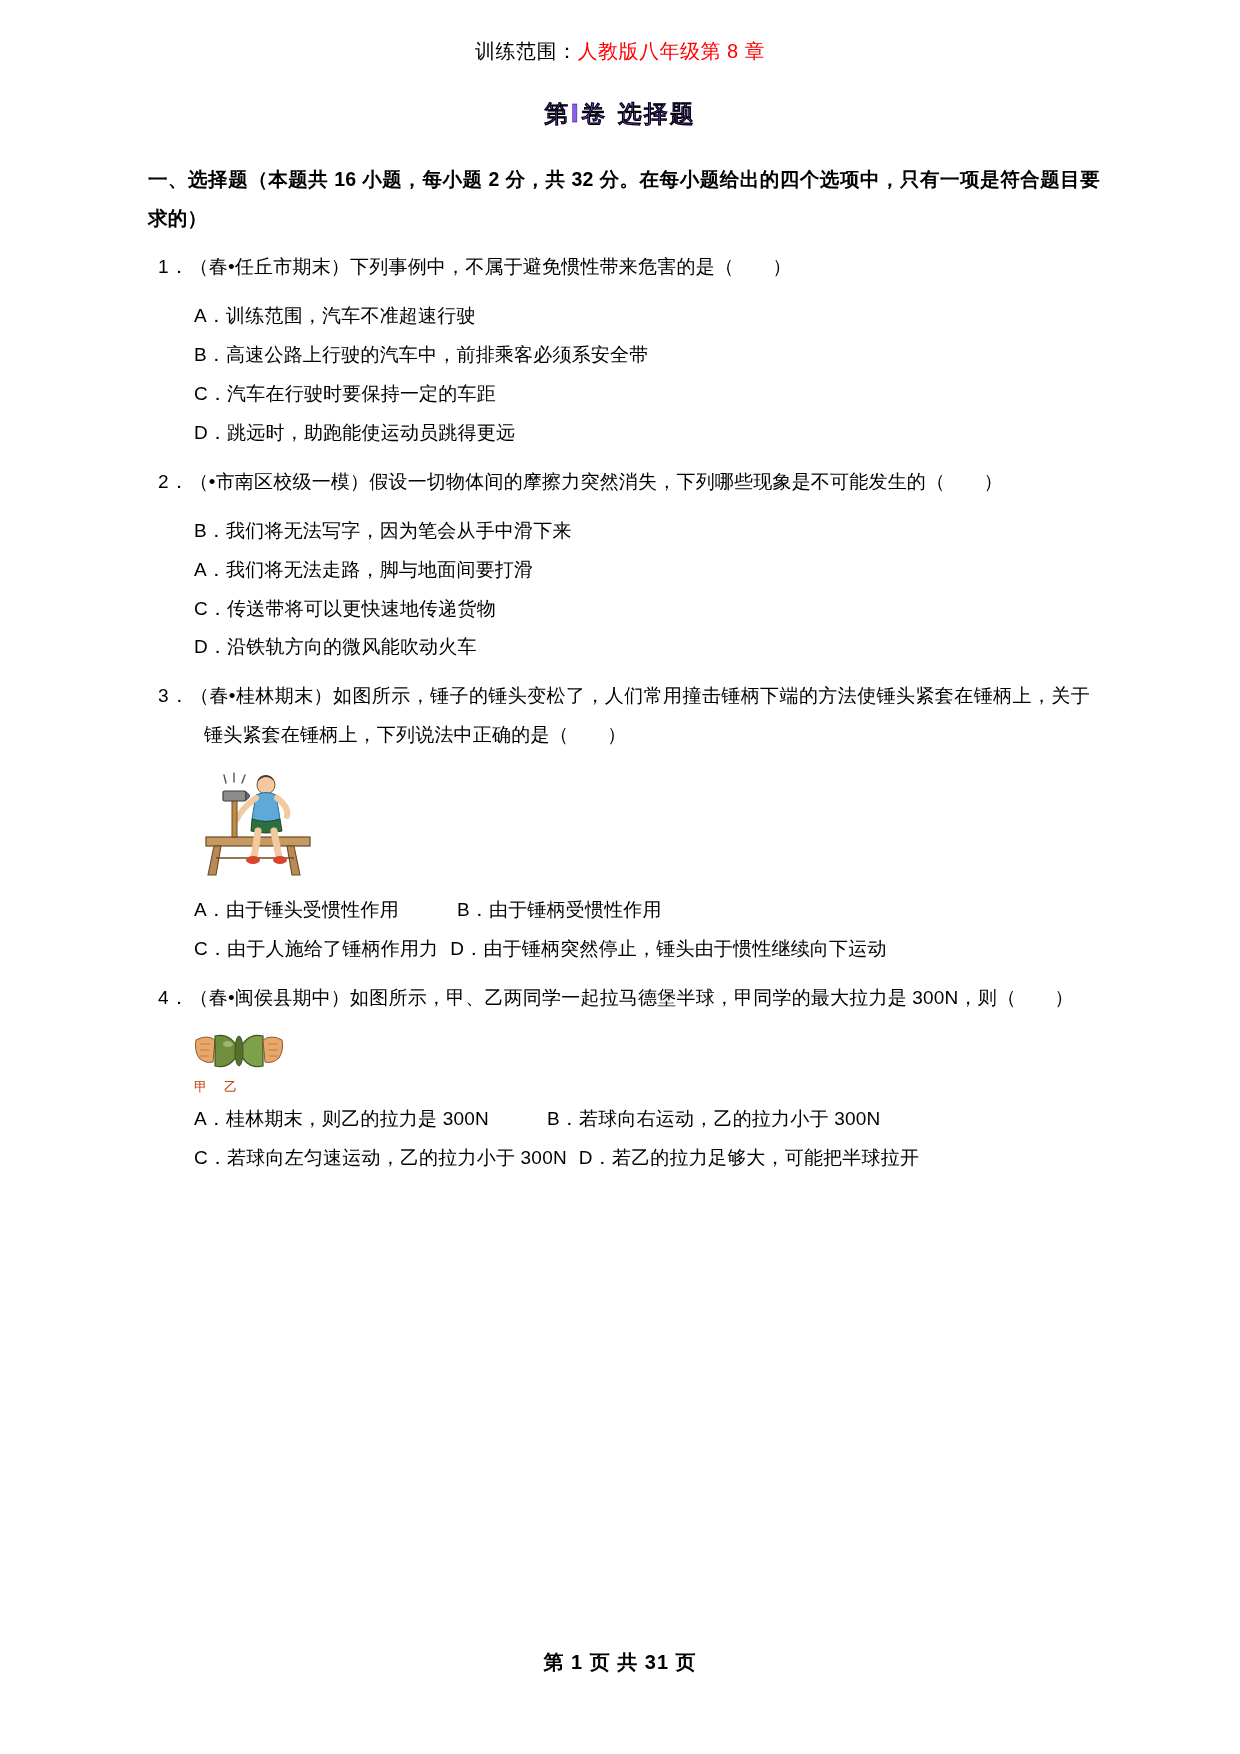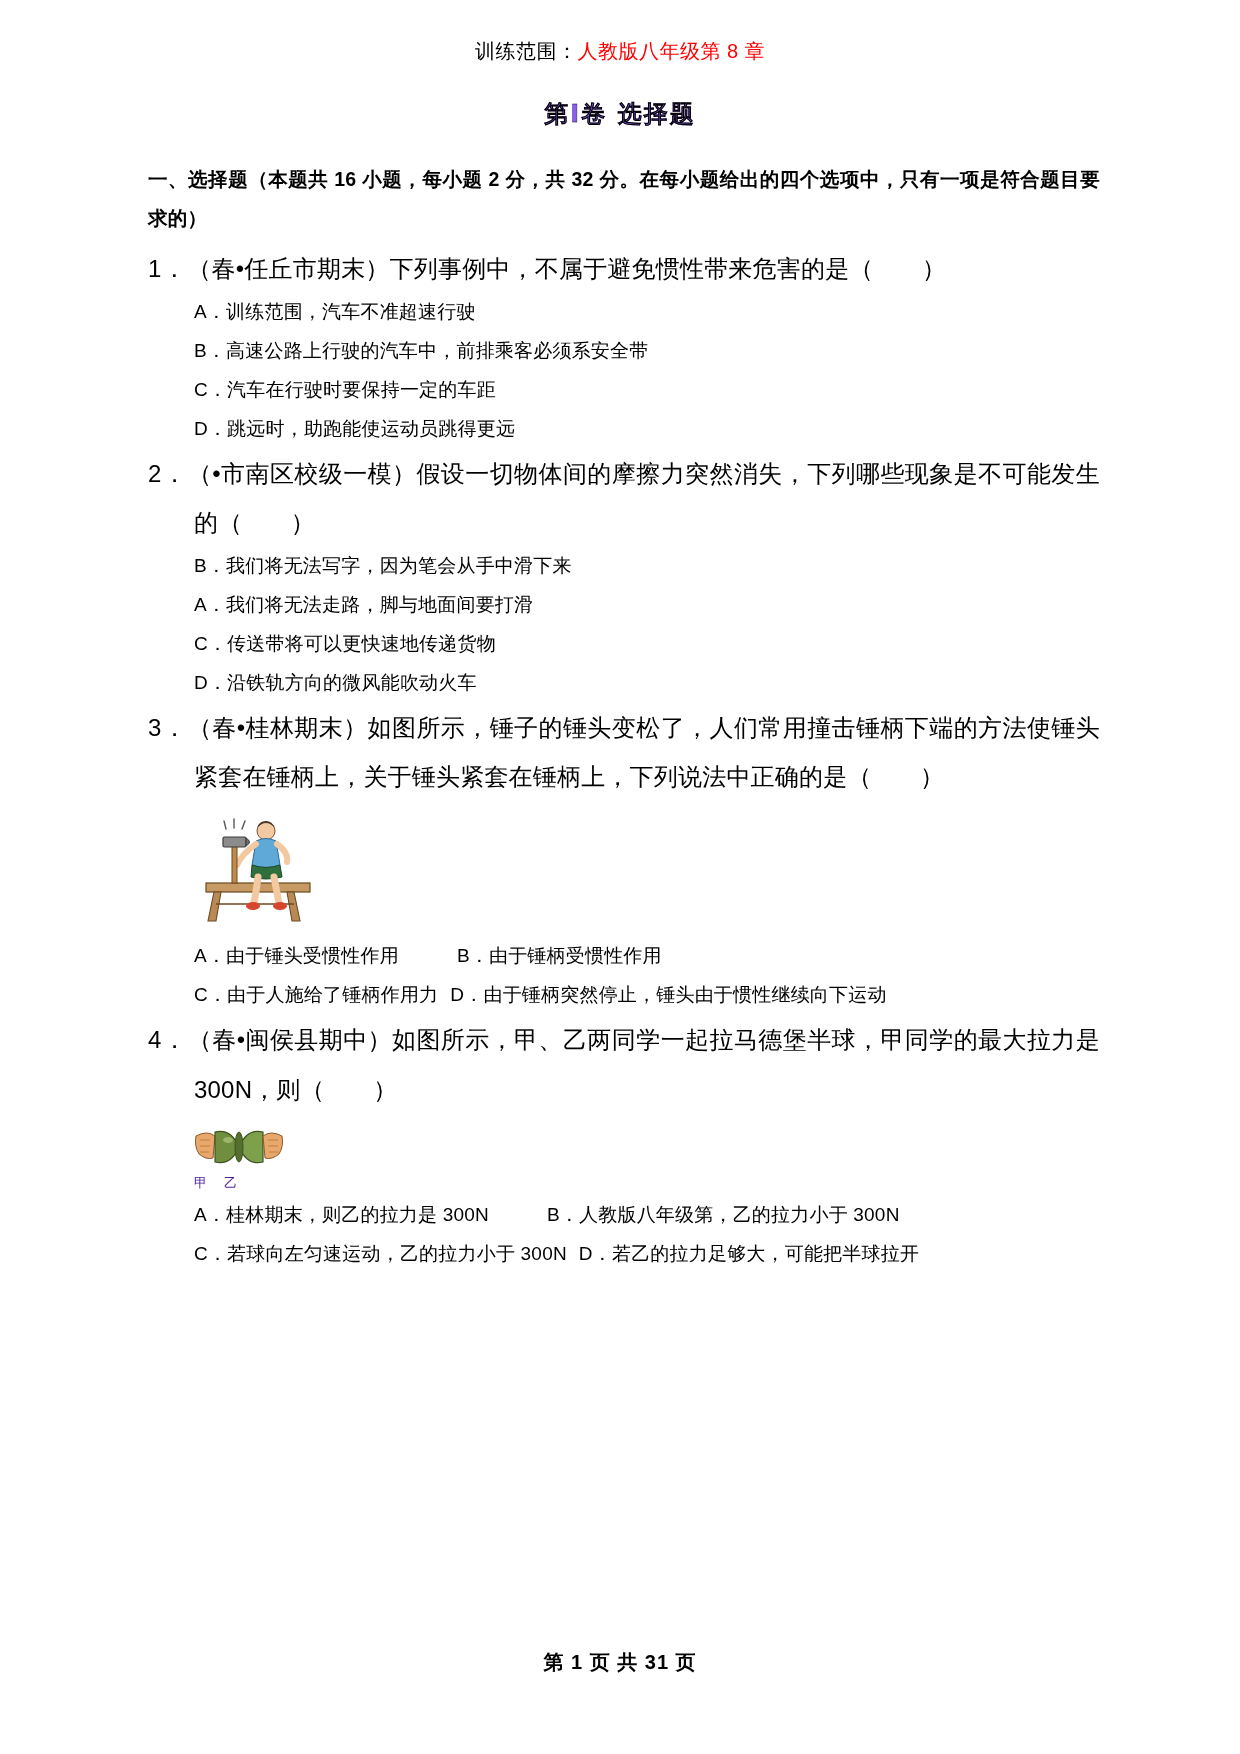--- a/index.html
+++ b/index.html
@@ -74,24 +74,24 @@
     letter-spacing: 0.2px;
   }
 
   .q {
     margin: 0;
     padding: 0;
   }
 
   .q-stem {
     font-family: "Liberation Sans", sans-serif;
-    font-size: 24px;
+    font-size: 19px;
     line-height: 2.05;
     text-align: justify;
-    margin: 0;
+    margin: 10px;
     padding-left: 46px;
     text-indent: -46px;
     letter-spacing: 0.2px;
   }
   .q-num { letter-spacing: 1px; }
 
   .opt {
     font-family: "Liberation Sans", sans-serif;
     font-size: 19px;
     line-height: 2.05;
@@ -118,21 +118,21 @@
 
   .fig-hammer { display:block; }
   .fig-hemisphere { display:block; }
 
   .fig-caption {
     font-family: "Liberation Sans", sans-serif;
     font-size: 13px;
     padding-left: 46px;
     margin: -4px 0 4px 0;
     letter-spacing: 1px;
-    color: #4c1d95;
+    color: #c2410c;
   }
   .cap-a { display:inline-block; width: 30px; }
   .cap-b { display:inline-block; width: 40px; }
 
   
   .footer {
     position: absolute;
     left: 0;
     right: 0;
     bottom: 78px;
@@ -247,21 +247,21 @@
 
           <path d="M88 12 q2 10 -3 18 q-7 6 -14 4 l-2 -22 q8 -6 19 0 Z" fill="#e8a86b" stroke="#8a5a2a" stroke-width="1"></path>
           <path d="M84 16 h-10 M84 22 h-10 M84 28 h-9" stroke="#b97a3c" stroke-width="0.9"></path>
         </svg>
       </div>
       <p class="fig-caption">
         <span class="cap-a">甲</span><span class="cap-b">乙</span>
       </p>
 
       <p class="opt-pair">
-        <span>A．桂林期末，则乙的拉力是 300N</span><span class="opt-gap-mid"></span><span>B．人教版八年级第，乙的拉力小于 300N</span>
+        <span>A．桂林期末，则乙的拉力是 300N</span><span class="opt-gap-mid"></span><span>B．若球向右运动，乙的拉力小于 300N</span>
       </p>
       <p class="opt-pair">
         <span>C．若球向左匀速运动，乙的拉力小于 300N</span><span class="opt-gap-small"></span><span>D．若乙的拉力足够大，可能把半球拉开</span>
       </p>
     </div>
 
   </div>
 
   <div class="footer">第 1 页 共 31 页</div>
 

